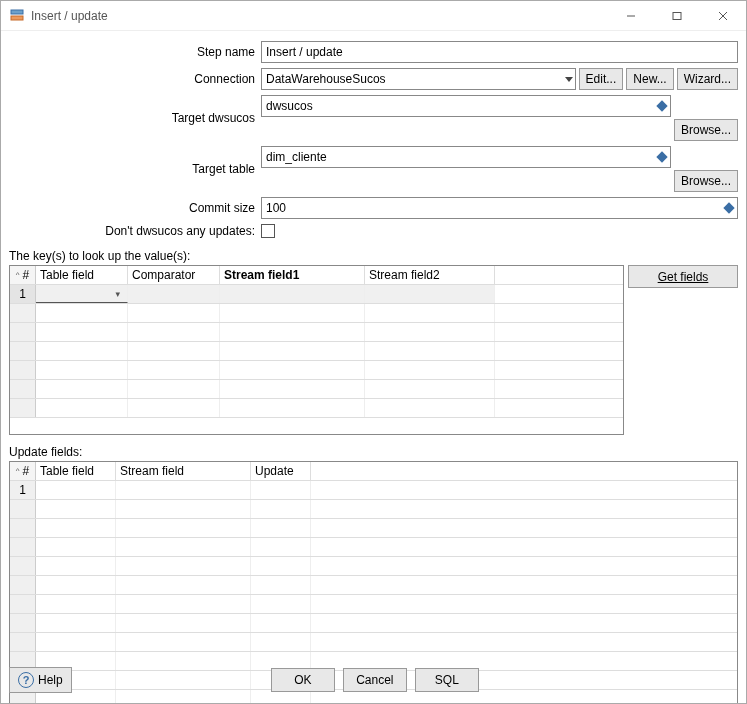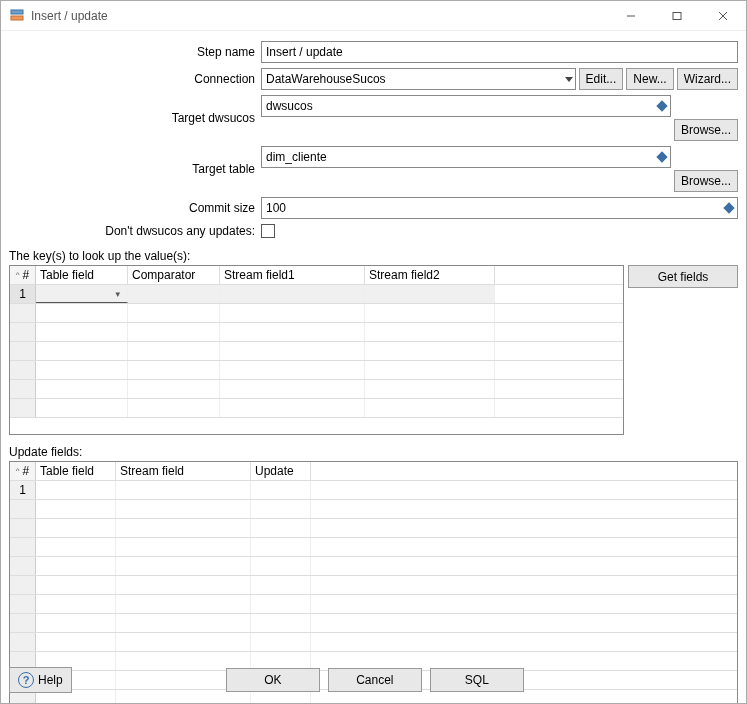--- a/index.html
+++ b/index.html
@@ -153,20 +153,21 @@
   .dd-cell {
     display:flex; align-items:center; justify-content:flex-end;
   }
   .dd-cell .chev { font-size:9px; color:#555; padding-right:3px;}
   .sort-ind { font-size:8px; color:#555; line-height:6px;}
   .side-buttons {
     width: 110px;
     display:flex;
     flex-direction:column;
     gap:4px;
+    text-decoration:underline;
   }
   .side-buttons .btn { width:100%; height:23px; }
   
   .bottom-bar {
     display:flex;
     align-items:center;
     padding: 8px 8px 10px 8px;
     gap: 6px;
   }
   .help-btn {
@@ -184,21 +185,21 @@
     border:1px solid #3a6ea5;color:#3a6ea5;
     display:flex;align-items:center;justify-content:center;
     font-size:11px;font-weight:bold;
   }
   .center-buttons {
     flex:1;
     display:flex;
     justify-content:center;
     gap:8px;
   }
-  .center-buttons .btn { width:94px; height:24px; }
+  .center-buttons .btn { width:64px; height:24px; }
   .chev-down {
     width:0;height:0;border-left:4px solid transparent;border-right:4px solid transparent;border-top:5px solid #444;
   }
 </style>
 </head>
 <body>
 
 <div class="titlebar">
   <span class="app-icon">
     <svg width="14" height="14" viewBox="0 0 14 14">
@@ -298,21 +299,21 @@
 <div class="section-label">The key(s) to look up the value(s):</div>
 <div class="table-side-wrap" style="height:170px;">
   <div class="grid" style="height:100%;">
     <div class="grid-head">
       <div class="cell rownum">
           <span class="sort-ind">^</span>
           <span>#</span>
         </div>
       <div class="cell" style="width:92px;">Table field</div>
       <div class="cell" style="width:92px;">Comparator</div>
-      <div class="cell" style="width:145px;">Stream field1</div>
+      <div class="cell" style="width:145px;font-weight:bold;">Stream field1</div>
       <div class="cell" style="width:130px;">Stream field2</div>
       <div class="cell" style="flex:1;border-right:none;"></div>
     </div>
     <div class="grid-row sel">
       <div class="cell rownum">1</div>
       <div class="cell dd-cell" style="width:92px;border-bottom:1px solid #555;">
           <span class="chev">▾</span>
         </div>
       <div class="cell" style="width:92px;"></div>
       <div class="cell" style="width:145px;"></div>

